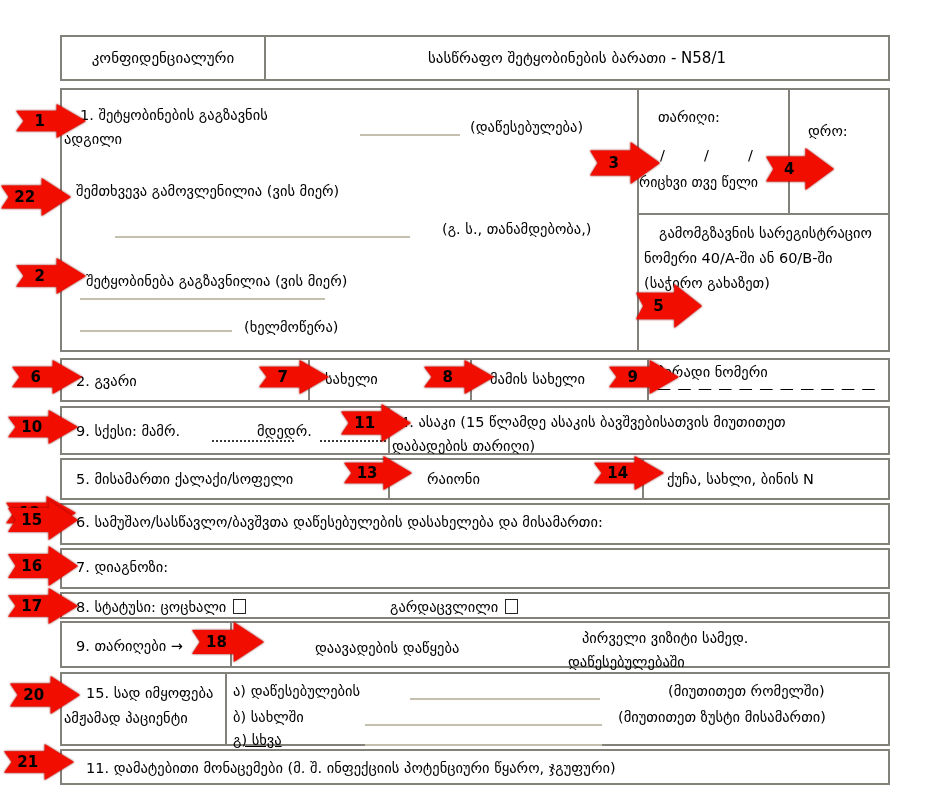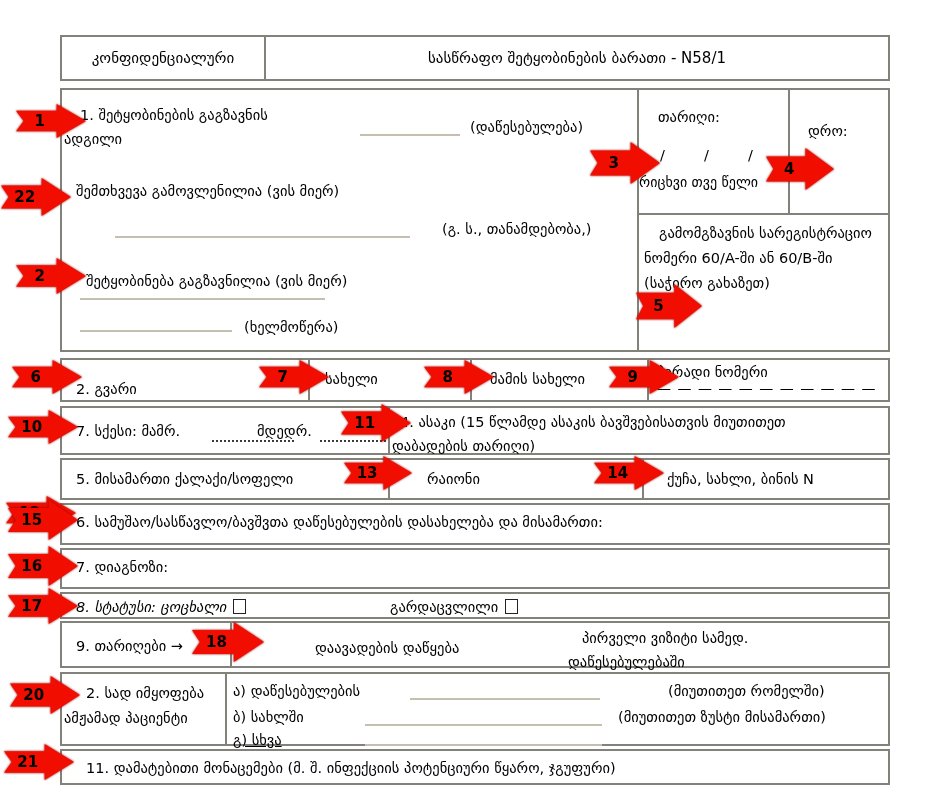--- a/index.html
+++ b/index.html
@@ -53,36 +53,36 @@
     <div class="hline" style="left:575px;top:123px;width:251px;"></div>
 
     <div class="t" style="left:596px;top:18px;">თარიღი:</div>
     <div class="t" style="left:598px;top:56px;">/</div>
     <div class="t" style="left:642px;top:56px;">/</div>
     <div class="t" style="left:686px;top:56px;">/</div>
     <div class="t small" style="left:577px;top:84px;">რიცხვი თვე წელი</div>
 
     <div class="t" style="left:746px;top:32px;">დრო:</div>
 
-    <div class="regtext" style="left:582px;top:131px;width:246px;">გამომგზავნის სარეგისტრაციო ნომერი 60/A-ში ან 60/B-ში (საჭირო გახაზეთ)</div>
+    <div class="regtext" style="left:582px;top:131px;width:246px;">გამომგზავნის სარეგისტრაციო ნომერი 40/A-ში ან 60/B-ში (საჭირო გახაზეთ)</div>
   </div>
 
   <div class="box" style="left:60px;top:358px;width:830px;height:44px;">
-    <div class="t" style="left:14px;top:20px;">2. გვარი</div>
+    <div class="t" style="left:14px;top:12px;">2. გვარი</div>
     <div class="vline" style="left:246px;top:0;height:40px;"></div>
     <div class="t" style="left:263px;top:10px;">სახელი</div>
     <div class="vline" style="left:408px;top:0;height:40px;"></div>
     <div class="t" style="left:428px;top:10px;">მამის სახელი</div>
     <div class="vline" style="left:585px;top:0;height:40px;"></div>
     <div class="t" style="left:595px;top:3px;">პირადი ნომერი</div>
     <div class="dashes" style="left:595px;top:20px;">— — — — — — — — — — —</div>
   </div>
 
   <div class="box" style="left:60px;top:406px;width:830px;height:49px;">
-    <div class="t" style="left:14px;top:14px;">7. სქესი: მამრ.</div>
+    <div class="t" style="left:14px;top:14px;">9. სქესი: მამრ.</div>
     <div class="dotline" style="left:150px;top:16px;width:82px;"></div>
     <div class="t" style="left:195px;top:14px;">მდედრ.</div>
     <div class="dotline" style="left:258px;top:16px;width:66px;"></div>
     <div class="vline" style="left:326px;top:0;height:45px;"></div>
     <div class="t" style="left:338px;top:5px;">4. ასაკი (15 წლამდე ასაკის ბავშვებისათვის მიუთითეთ</div>
     <div class="t" style="left:330px;top:29px;">დაბადების თარიღი)</div>
   </div>
 
   <div class="box" style="left:60px;top:458px;width:830px;height:42px;">
     <div class="t" style="left:14px;top:10px;">5. მისამართი ქალაქი/სოფელი</div>
@@ -94,34 +94,34 @@
 
   <div class="box" style="left:60px;top:503px;width:830px;height:42px;">
     <div class="t" style="left:14px;top:8px;">6. სამუშაო/სასწავლო/ბავშვთა დაწესებულების დასახელება და მისამართი:</div>
   </div>
 
   <div class="box" style="left:60px;top:548px;width:830px;height:41px;">
     <div class="t" style="left:14px;top:8px;">7. დიაგნოზი:</div>
   </div>
 
   <div class="box" style="left:60px;top:592px;width:830px;height:27px;">
-    <div class="t" style="left:14px;top:4px;font-style:italic;"><span>8. სტატუსი: ცოცხალი</span><span class="cb"></span></div>
+    <div class="t" style="left:14px;top:4px;"><span>8. სტატუსი: ცოცხალი</span><span class="cb"></span></div>
     <div class="t" style="left:328px;top:4px;"><span>გარდაცვლილი</span><span class="cb"></span></div>
   </div>
 
   <div class="box" style="left:60px;top:621px;width:830px;height:47px;">
     <div class="t" style="left:14px;top:14px;">9. თარიღები →</div>
     <div class="vline" style="left:168px;top:0;height:43px;"></div>
     <div class="t" style="left:253px;top:16px;">დაავადების დაწყება</div>
     <div class="t" style="left:520px;top:6px;">პირველი ვიზიტი სამედ.</div>
     <div class="t" style="left:506px;top:30px;">დაწესებულებაში</div>
   </div>
 
   <div class="box" style="left:60px;top:672px;width:830px;height:74px;">
-    <div class="t" style="left:24px;top:10px;">2. სად იმყოფება</div>
+    <div class="t" style="left:24px;top:10px;">15. სად იმყოფება</div>
     <div class="t" style="left:2px;top:35px;">ამჟამად პაციენტი</div>
     <div class="vline" style="left:163px;top:0;height:70px;"></div>
     <div class="t" style="left:171px;top:8px;">ა) დაწესებულების</div>
     <div class="uline" style="left:348px;top:6px;width:190px;"></div>
     <div class="t" style="left:606px;top:8px;">(მიუთითეთ რომელში)</div>
     <div class="t" style="left:171px;top:34px;">ბ) სახლში</div>
     <div class="uline" style="left:303px;top:32px;width:237px;"></div>
     <div class="t" style="left:556px;top:34px;">(მიუთითეთ ზუსტი მისამართი)</div>
     <div class="t" style="left:171px;top:57px;text-decoration:underline;">გ) სხვა</div>
     <div class="uline" style="left:303px;top:52px;width:237px;"></div>

